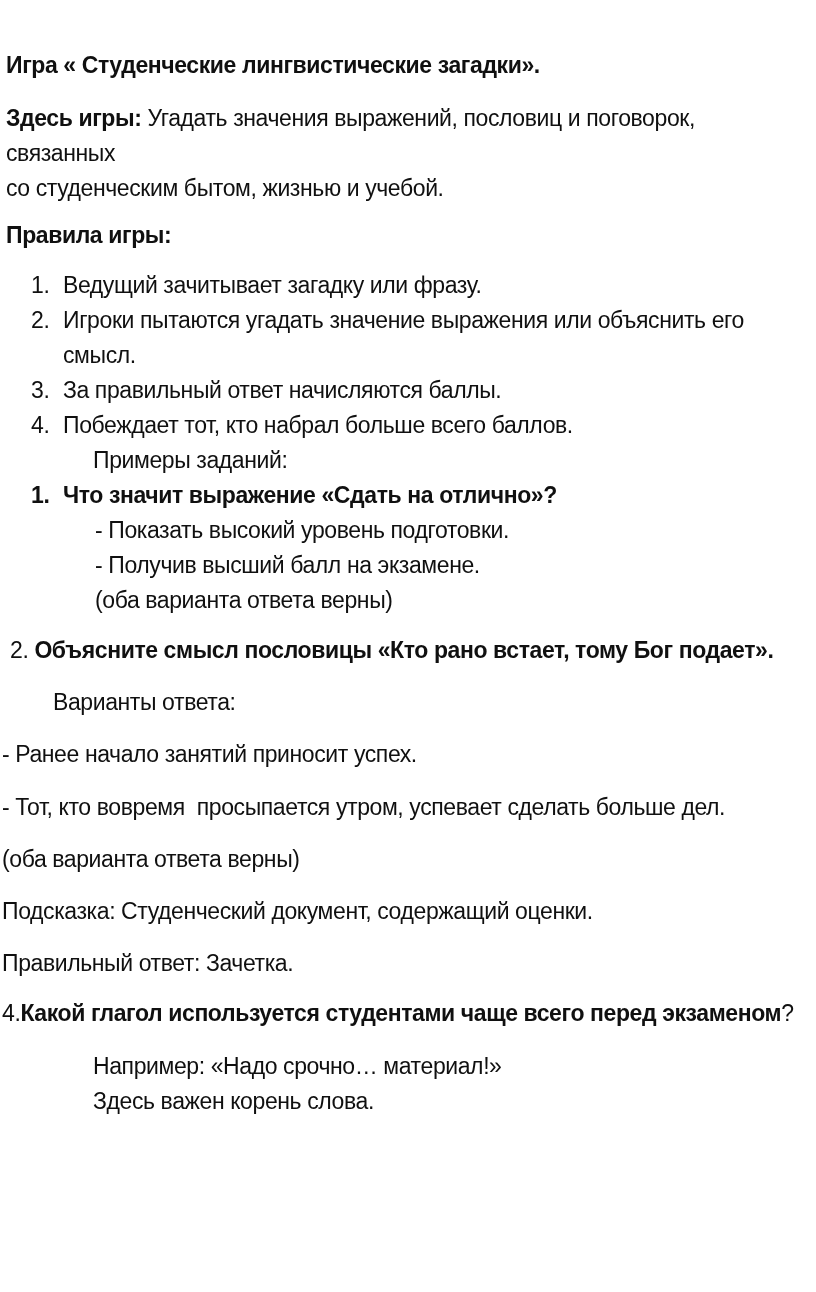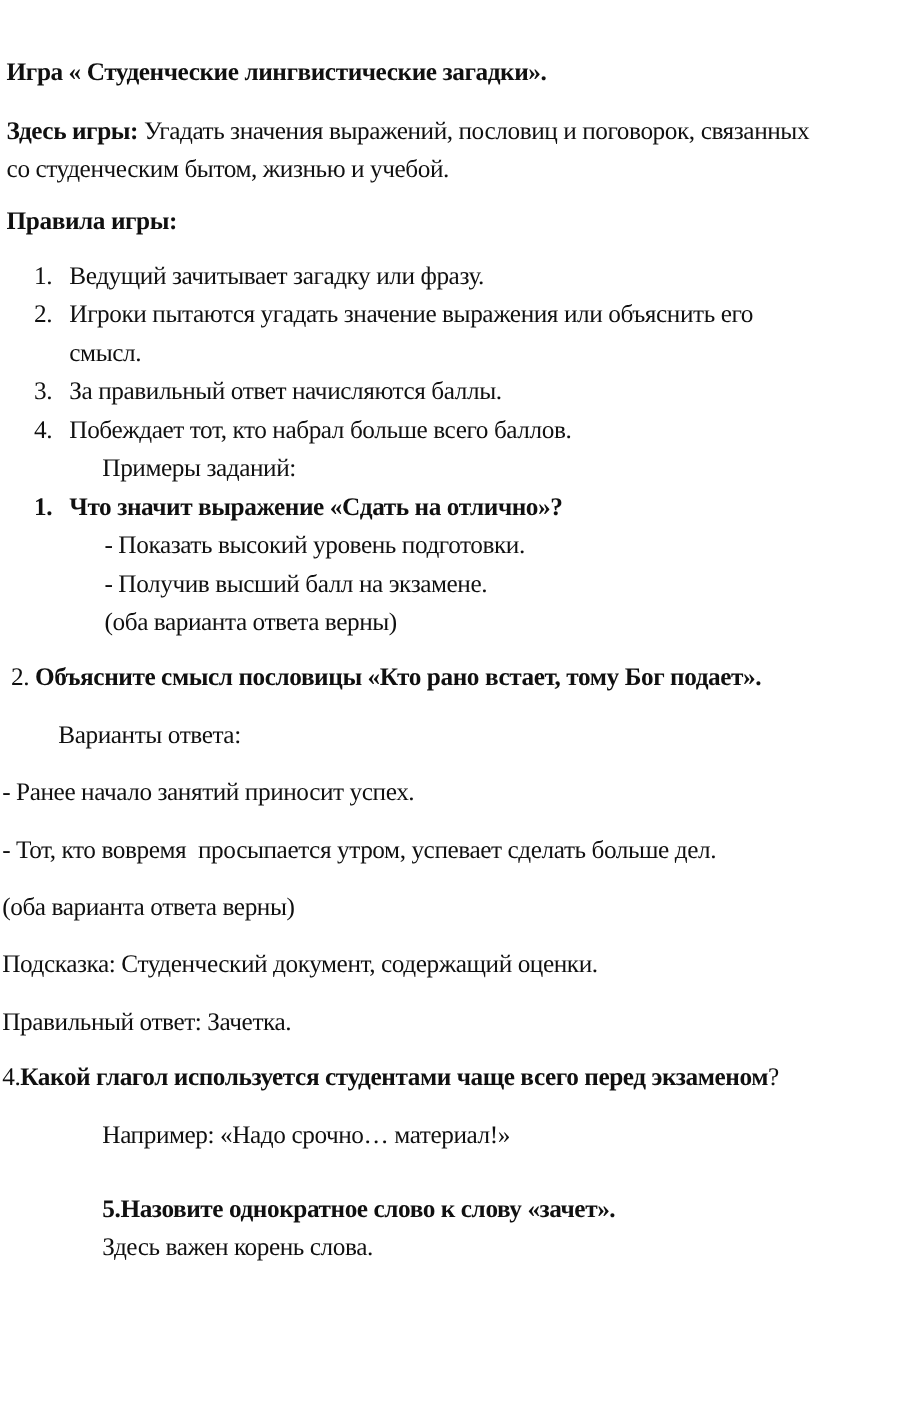--- a/index.html
+++ b/index.html
@@ -1,19 +1,19 @@
 <!DOCTYPE html>
 <html><head>
 <meta charset="utf-8">
 <style>
   html,body { margin:0; padding:0; background:#ffffff; }
   .page {
     width:816px; height:1292px; box-sizing:border-box;
     background:#ffffff; color:#101010;
-    font-family:Liberation Serif, serif;
+    font-family:Liberation Sans, sans-serif;
     font-size:23px; line-height:35px; letter-spacing:-0.4px;
     padding:48px 8px 0 2px; overflow:hidden;
   }
   p { margin:0; }
   .b { font-weight:bold; }
   .t { white-space:pre-wrap; }
   .li { position:relative; padding-left:61px; }
   .li .num { position:absolute; left:29px; top:0; }
   .ml4{margin-left:4px} .ml8{margin-left:8px} .ml51{margin-left:51px}
   .ml63{margin-left:91px} .ml93{margin-left:93px}
@@ -61,16 +61,15 @@
   <p class="t mt18">- Тот, кто вовремя  просыпается утром, успевает сделать больше дел.</p>
   <p class="t mt17">(оба варианта ответа верны)</p>
 
   <p class="mt17">Подсказка: Студенческий документ, содержащий оценки.</p>
   <p class="mt17">Правильный ответ: Зачетка.</p>
 
   <p class="mt15"><span class="t">4.</span><b class="t">Какой глагол используется студентами чаще всего перед экзаменом</b><span class="t">?</span></p>
 
   <p class="ml63 mt18">Например: «Надо срочно… материал!»</p>
 
-  <p class="b ml63 mt32">5.Назовите однократное слово к слову «зачет».</p>
   <p class="ml63">Здесь важен корень слова.</p>
 
 </div>
 
 </body></html>

